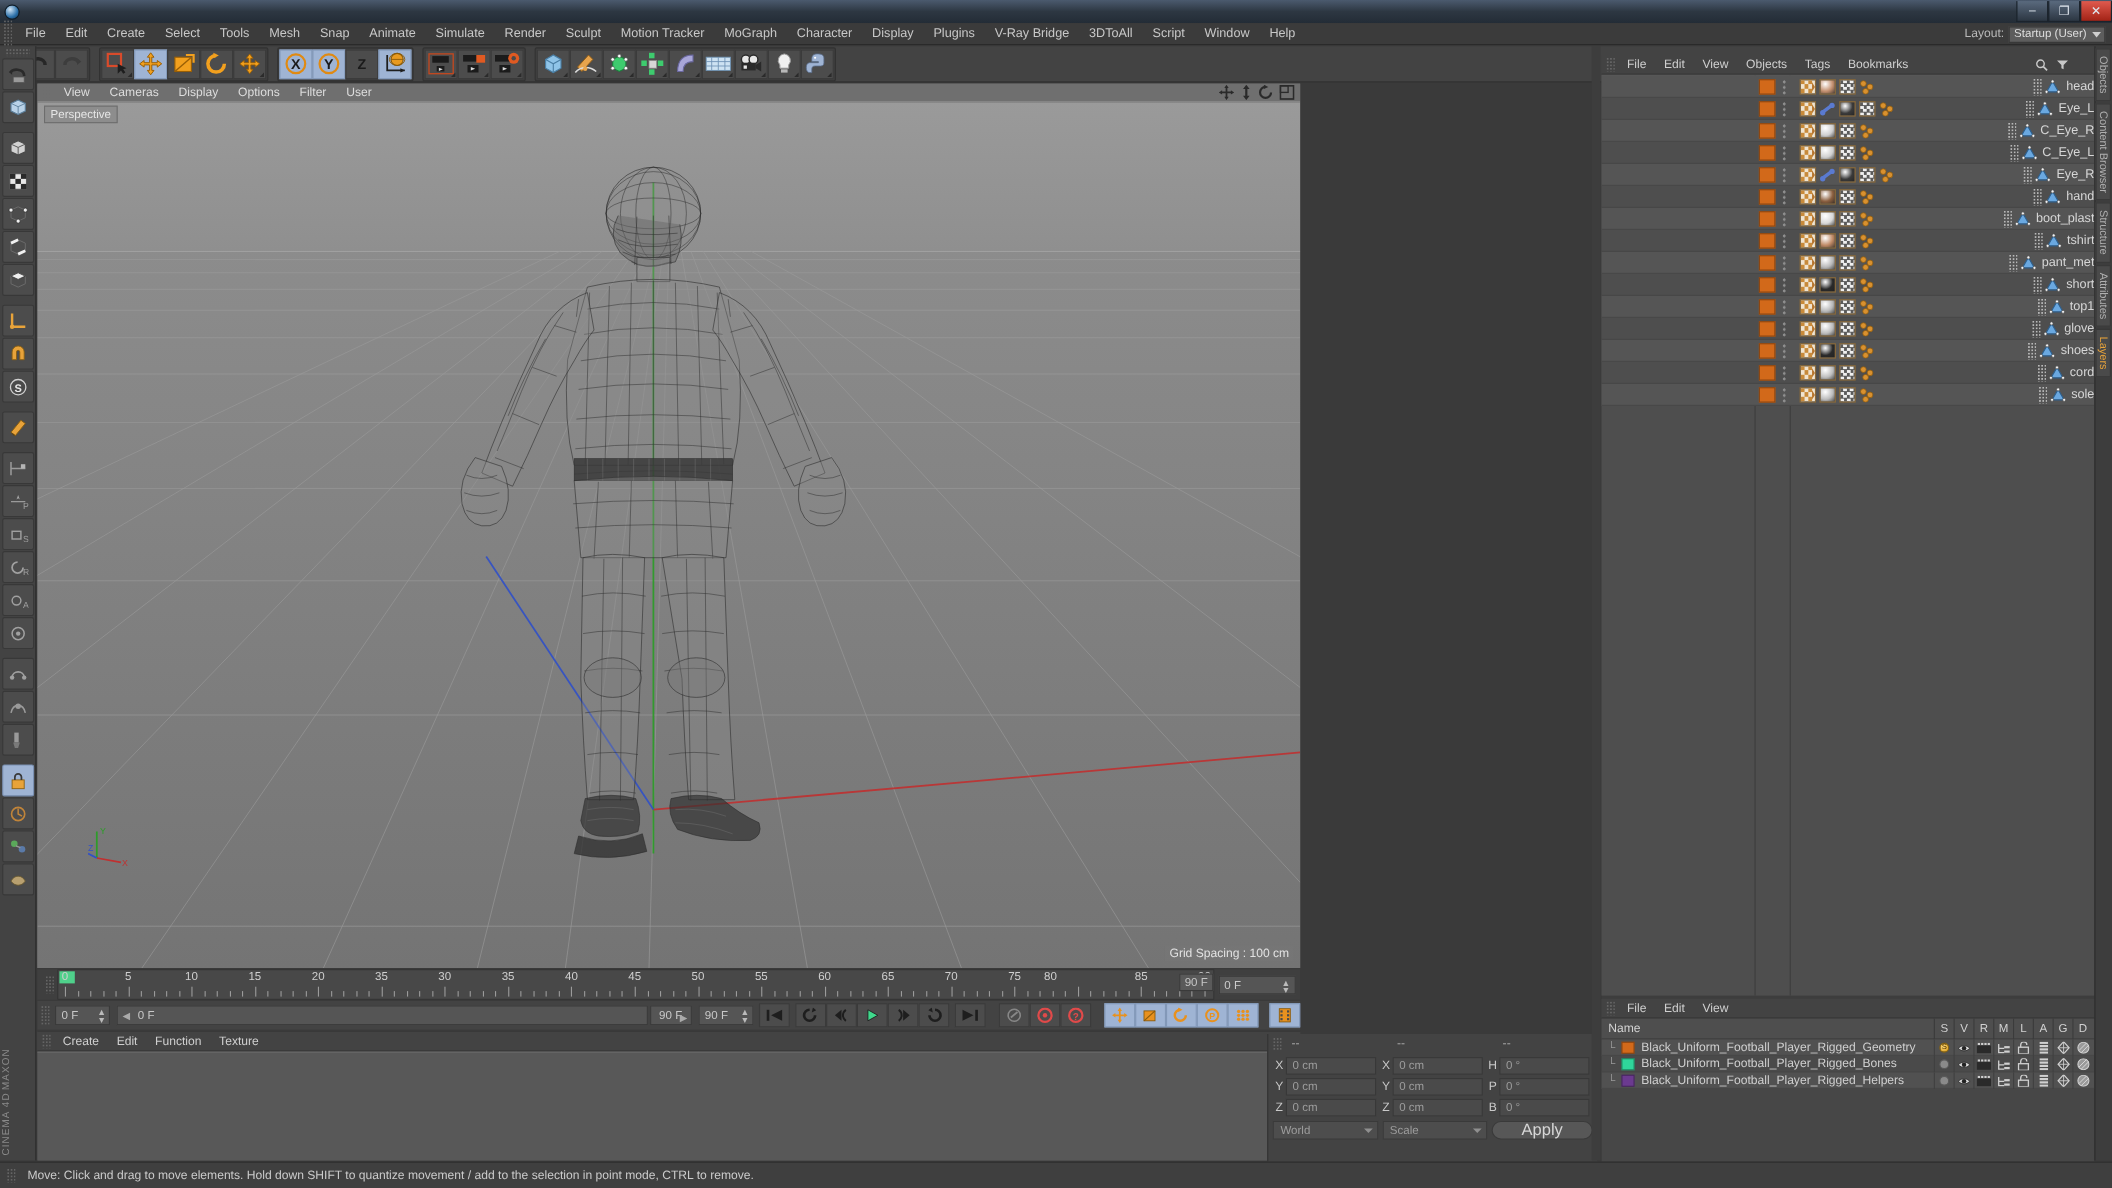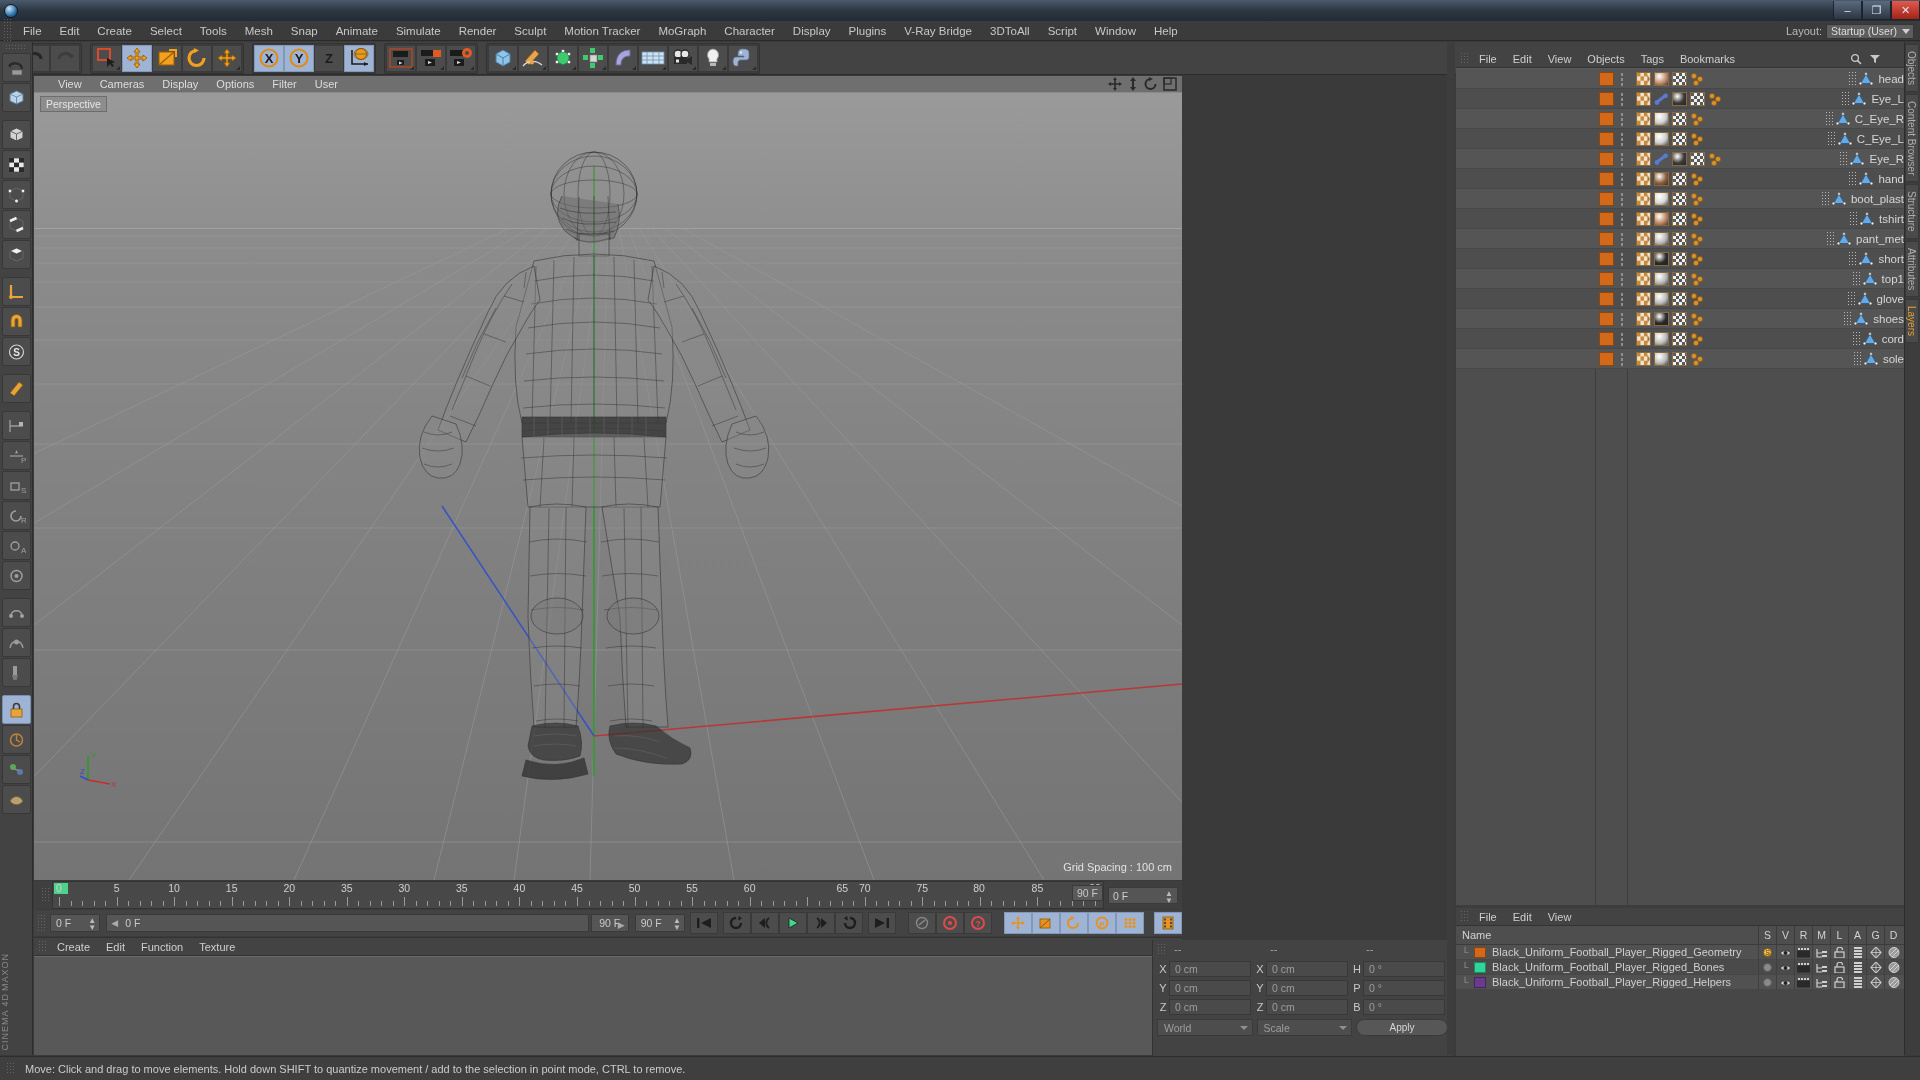--- a/index.html
+++ b/index.html
@@ -182,21 +182,21 @@
   .cp-lbl{ width:12px; color:#c9c9c9; font-size:11px; text-align:center; flex:none;}
   .cp-fld{ flex:1; height:16px; background:#4a4a4a; border:1px solid #383838;
     color:#9d9d9d; font-size:10.5px; line-height:15px; padding-left:5px; position:relative;
     margin-right:3px;}
   .cp-btns{ display:flex; gap:4px; padding:2px 4px 0 4px;}
   .cp-sel{ flex:1; height:17px; background:#4d4d4d; border:1px solid #3a3a3a; color:#9d9d9d;
     font-size:10.5px; line-height:16px; padding-left:6px; position:relative;}
   .cp-sel .arr{ position:absolute; right:4px; top:6px; width:0;height:0;
     border-left:4px solid transparent;border-right:4px solid transparent;border-top:4px solid #8f8f8f;}
   .cp-apply{ width:92px; height:17px; background:#575757; border:1px solid #3a3a3a;
-    border-radius:9px; color:#d6d6d6; font-size:10px; text-align:center; line-height:15px;}
+    border-radius:9px; color:#d6d6d6; font-size:15px; text-align:center; line-height:15px;}
 
   
   .edgetabs{ position:absolute; right:0; top:42px; width:16px; height:1013px;
     background:#3d3d3d; border-left:1px solid #2d2d2d;}
   .etab{ writing-mode:vertical-rl; text-orientation:mixed; color:#b0b0b0; font-size:10px;
     padding:6px 1px; margin:2px 0; background:#4a4a4a; border:1px solid #383838;
     width:14px; text-align:center;}
   .etab.act{ color:#e8a33a; }
 
   
@@ -847,24 +847,24 @@
         <div class="tl-num" style="left: 178.667px;">15</div>
         <div class="tl-num" style="left: 236.222px;">20</div>
         <div class="tl-num" style="left: 293.778px;">35</div>
         <div class="tl-num" style="left: 351.333px;">30</div>
         <div class="tl-num" style="left: 408.889px;">35</div>
         <div class="tl-num" style="left: 466.444px;">40</div>
         <div class="tl-num" style="left: 524px;">45</div>
         <div class="tl-num" style="left: 581.556px;">50</div>
         <div class="tl-num" style="left: 639.111px;">55</div>
         <div class="tl-num" style="left: 696.667px;">60</div>
-        <div class="tl-num" style="left: 754.222px; margin-left: 35px;">65</div>
+        <div class="tl-num" style="left: 754.222px;">65</div>
         <div class="tl-num" style="left: 811.778px;">70</div>
         <div class="tl-num" style="left: 869.333px;">75</div>
-        <div class="tl-num" style="left: 926px;">80</div>
+        <div class="tl-num" style="left: 902px;">80</div>
         <div class="tl-num" style="left: 984.444px;">85</div>
         <div class="tl-num" style="left: 1042px;">90</div>
       </div>
     <div class="tl-ticks" id="tlTicks">
         <div class="tl-tick" style="left: 6px; height: 9px;"></div>
         <div class="tl-tick" style="left: 17.5111px; height: 5px;"></div>
         <div class="tl-tick" style="left: 29.0222px; height: 5px;"></div>
         <div class="tl-tick" style="left: 40.5333px; height: 5px;"></div>
         <div class="tl-tick" style="left: 52.0444px; height: 5px;"></div>
         <div class="tl-tick" style="left: 63.5556px; height: 9px;"></div>

